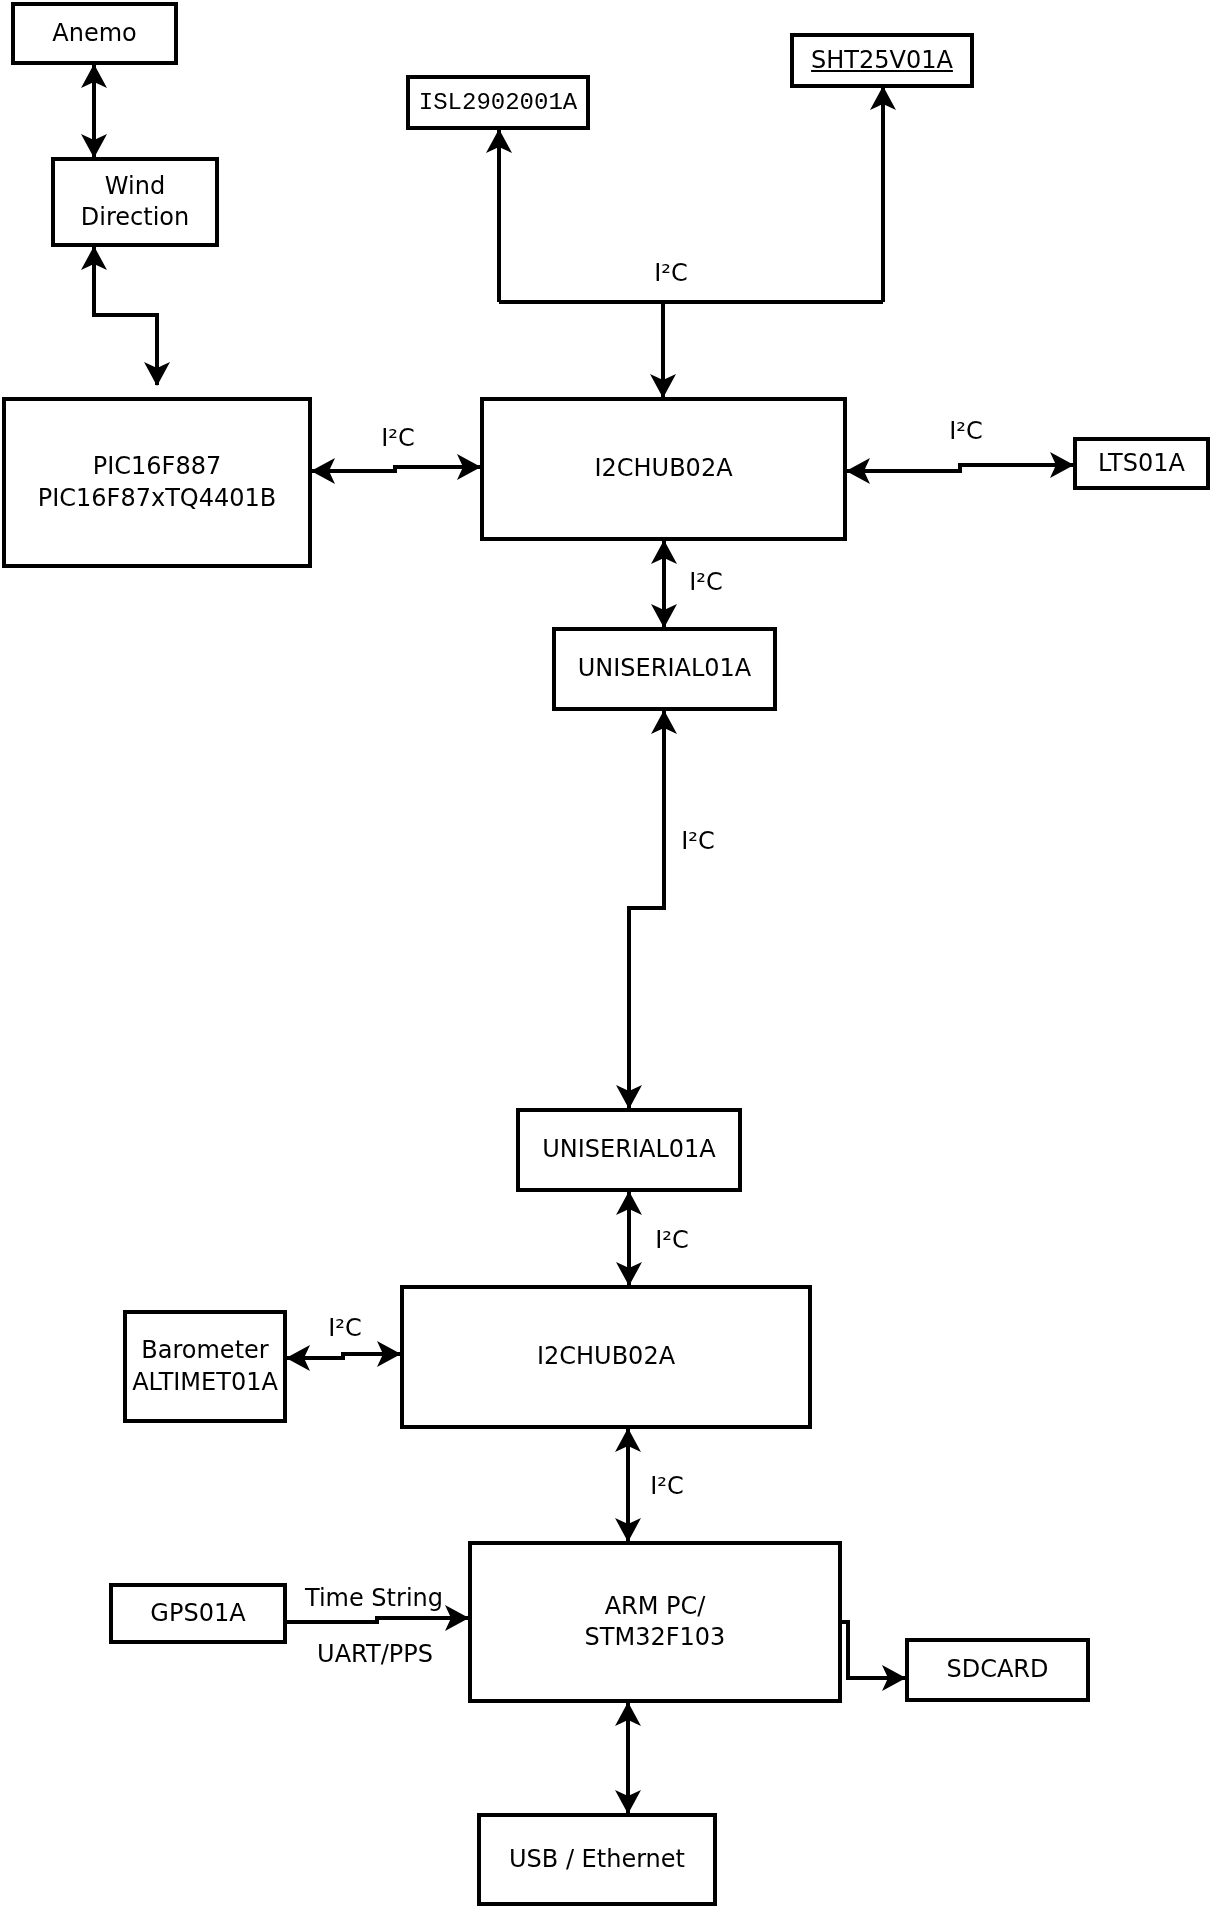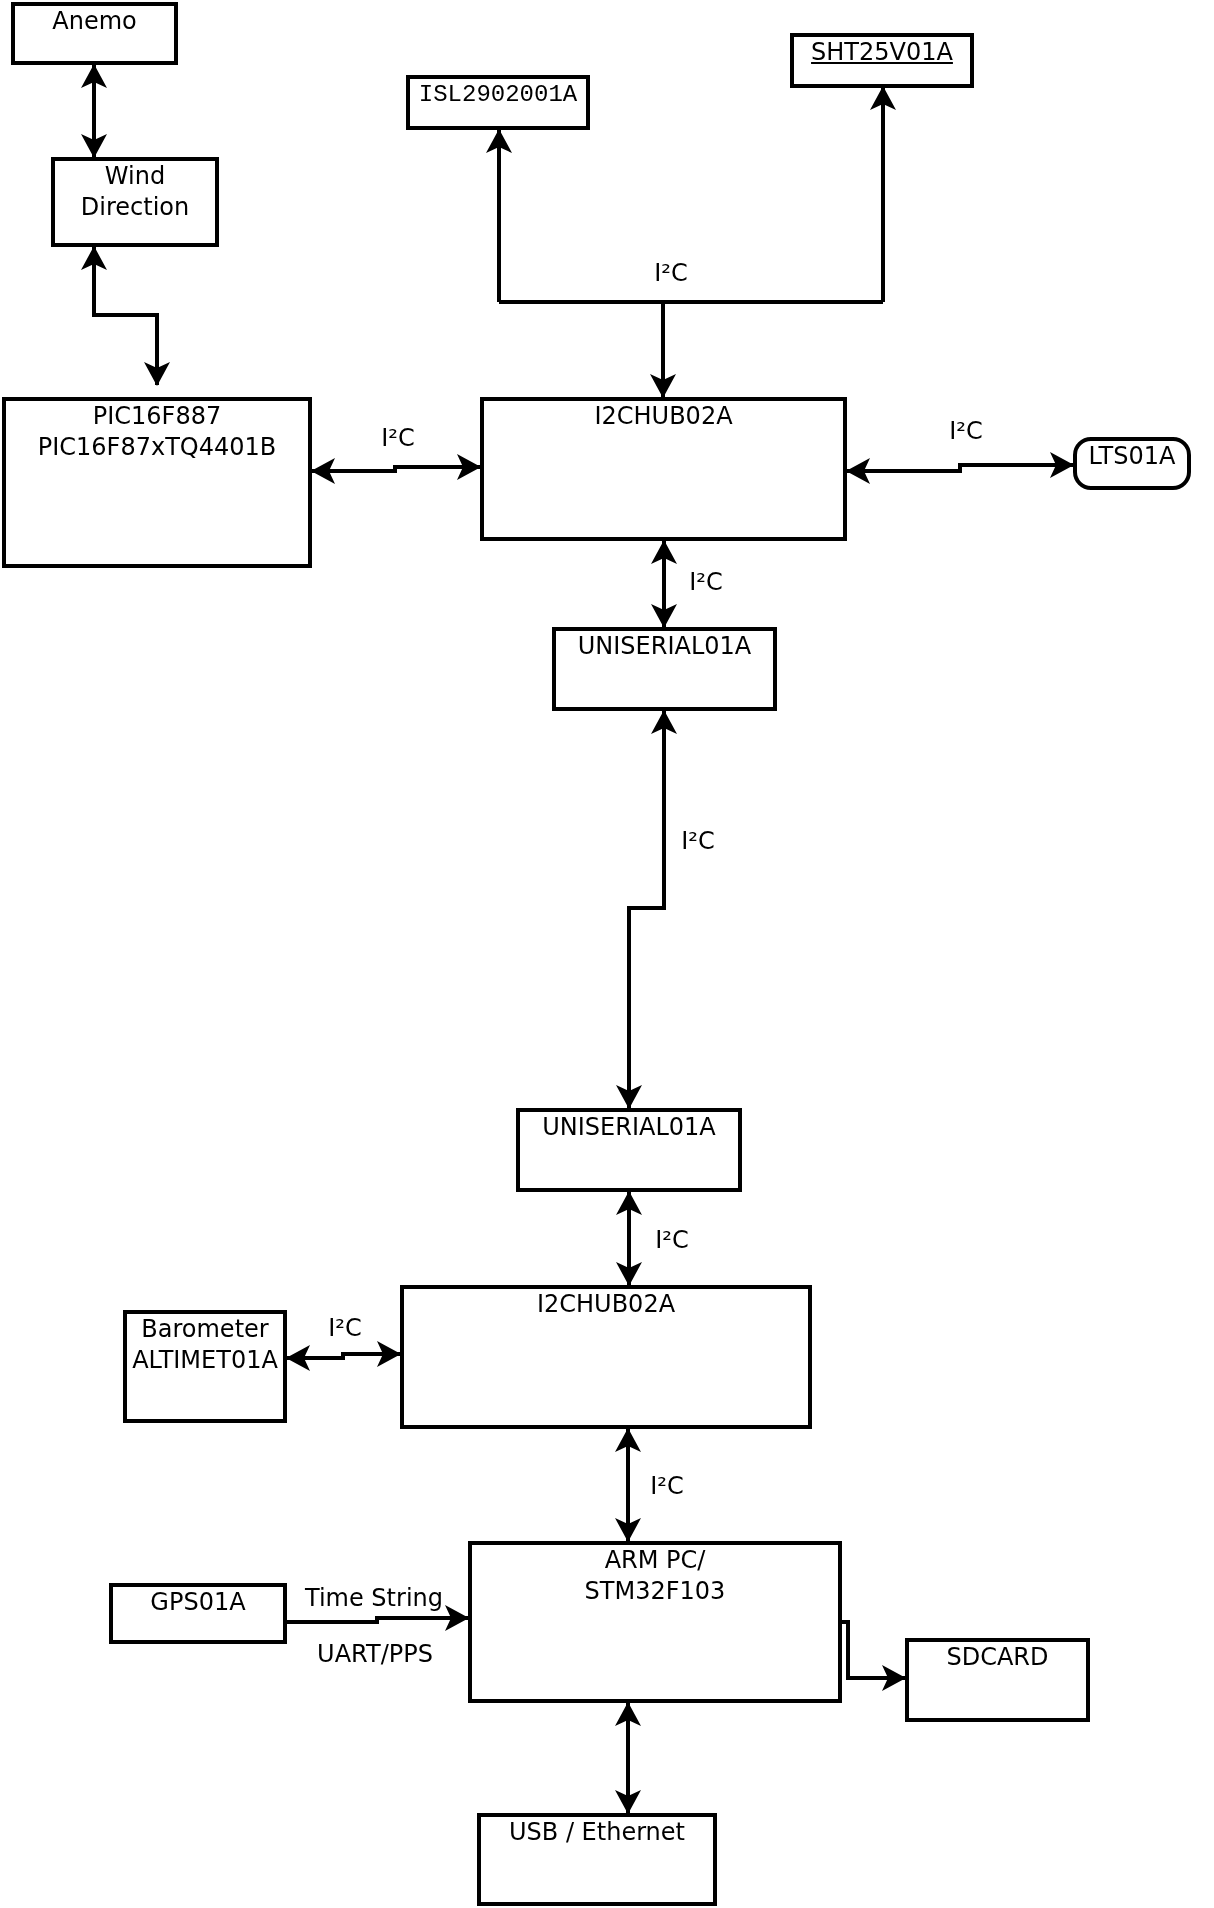--- a/index.html
+++ b/index.html
@@ -14,48 +14,48 @@
   }
   svg.wires{position:absolute;left:0;top:0;width:1214px;height:1908px;}
   .node{
     position:absolute;
     box-sizing:border-box;
     border:4px solid #000;
     background:#fff;
     display:flex;
     flex-direction:column;
     align-items:center;
-    justify-content:flex-start;
+    justify-content:center;
     text-align:center;
     font-size:24px;
     line-height:1.3;
   }
   .node span{display:block;white-space:nowrap;}
   .elabel{
     position:absolute;
     transform:translate(-50%,-50%);
     font-size:24px;
     white-space:nowrap;
     background:transparent;
   }
   
   #n-anemo {left:11px;  top:2px;    width:167px; height:63px;}
   #n-wind  {left:10px;  top:157px;  width:168px; height:90px;margin-left:41px;}
   #n-pic   {left:2px;   top:385px;  width:310px; height:171px;margin-top:12px;}
   #n-isl   {left:406px; top:75px;   width:184px; height:55px;font-family:Liberation Mono, monospace;}
   #n-sht   {left:790px; top:33px;   width:184px; height:55px;text-decoration:underline;}
   #n-hub1  {left:480px; top:397px;  width:367px; height:144px;}
-  #n-lts   {left:1073px;top:437px;  width:118px; height:53px;border-radius:18px;}
+  #n-lts   {left:1073px;top:437px;  width:137px; height:53px;}
   #n-uni1  {left:552px; top:627px;  width:225px; height:84px;}
   #n-uni2  {left:516px; top:1108px; width:226px; height:84px;}
   #n-hub2  {left:400px; top:1285px; width:412px; height:144px;}
   #n-baro  {left:123px; top:1310px; width:164px; height:113px;}
   #n-gps   {left:109px; top:1583px; width:178px; height:61px;}
   #n-arm   {left:468px; top:1541px; width:374px; height:162px;}
-  #n-sd    {left:905px; top:1638px; width:185px; height:84px;}
+  #n-sd    {left:905px; top:1638px; width:185px; height:64px;}
   #n-usb   {left:477px; top:1813px; width:240px; height:93px;}
   
   #l-i2c-top      {left:671px; top:273px;}
   #l-i2c-pic-hub1 {left:398px; top:438px;}
   #l-i2c-hub1-lts {left:966px; top:431px;}
   #l-i2c-hub1-uni1{left:706px; top:582px;}
   #l-i2c-uni1-uni2{left:698px; top:841px;}
   #l-i2c-uni2-hub2{left:672px; top:1240px;}
   #l-i2c-baro-hub2{left:345px; top:1328px;}
   #l-i2c-hub2-arm {left:667px; top:1486px;}

